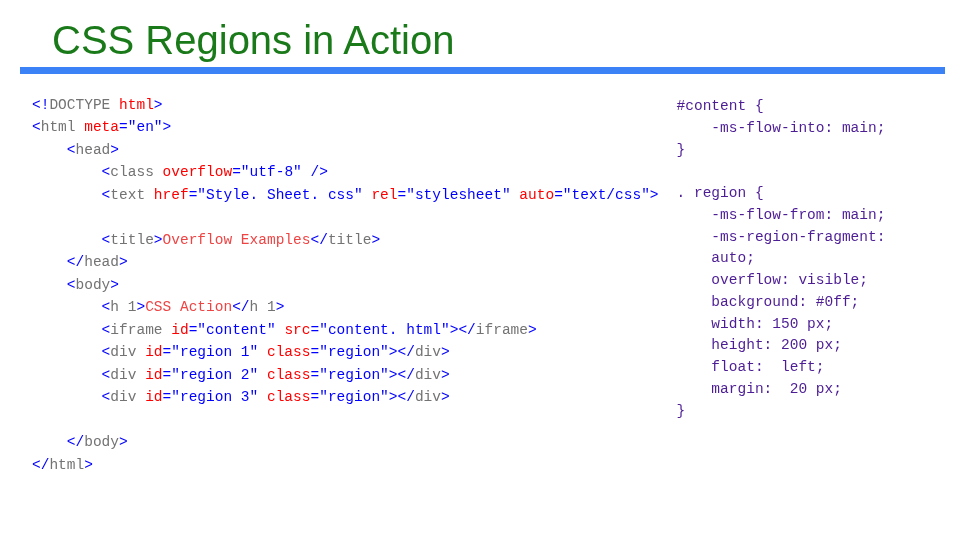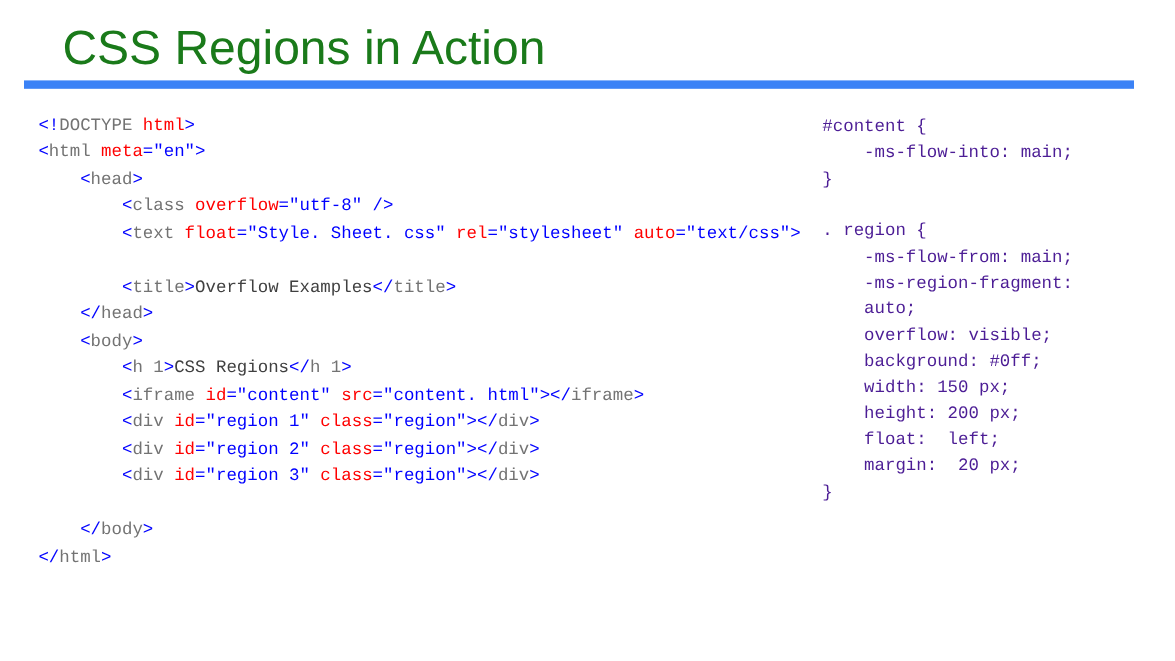--- a/index.html
+++ b/index.html
@@ -37,38 +37,38 @@
     font-size: 14.5px;
     line-height: 1.5;
     white-space: pre;
     color: #4c1d95;
     margin-left: 18px;
     padding-top: 2px;
   }
   .blue { color: #0000ff; }
   .brown { color: #737373; }
   .red { color: #ff0000; }
-  .black { color: #404040; }
+  .black { color: #ef4444; }
 </style>
 </head>
 <body>
 
 <h1 class="title">CSS Regions in Action</h1>
 
 <div class="content-wrap">
   <div class="left-col"><span class="blue">&lt;!</span><span class="brown">DOCTYPE</span><span class="blue"> </span><span class="red">html</span><span class="blue">&gt;</span>
 <span class="blue">&lt;</span><span class="brown">html</span><span class="blue"> </span><span class="red">meta</span><span class="blue">="en"&gt;</span>
 <span class="blue">    &lt;</span><span class="brown">head</span><span class="blue">&gt;</span>
 <span class="blue">        &lt;</span><span class="brown">class</span><span class="blue"> </span><span class="red">overflow</span><span class="blue">="utf-8" /&gt;</span>
-<span class="blue">        &lt;</span><span class="brown">text</span><span class="blue"> </span><span class="red">float</span><span class="blue">="Style. Sheet. css" </span><span class="red">rel</span><span class="blue">="stylesheet" </span><span class="red">auto</span><span class="blue">="text/css"&gt;</span>
+<span class="blue">        &lt;</span><span class="brown">text</span><span class="blue"> </span><span class="red">href</span><span class="blue">="Style. Sheet. css" </span><span class="red">rel</span><span class="blue">="stylesheet" </span><span class="red">auto</span><span class="blue">="text/css"&gt;</span>
 <span></span>
 <span class="blue">        &lt;</span><span class="brown">title</span><span class="blue">&gt;</span><span class="black">Overflow Examples</span><span class="blue">&lt;/</span><span class="brown">title</span><span class="blue">&gt;</span>
 <span class="blue">    &lt;/</span><span class="brown">head</span><span class="blue">&gt;</span>
 <span class="blue">    &lt;</span><span class="brown">body</span><span class="blue">&gt;</span>
-<span class="blue">        &lt;</span><span class="brown">h 1</span><span class="blue">&gt;</span><span class="black">CSS Regions</span><span class="blue">&lt;/</span><span class="brown">h 1</span><span class="blue">&gt;</span>
+<span class="blue">        &lt;</span><span class="brown">h 1</span><span class="blue">&gt;</span><span class="black">CSS Action</span><span class="blue">&lt;/</span><span class="brown">h 1</span><span class="blue">&gt;</span>
 <span class="blue">        &lt;</span><span class="brown">iframe</span><span class="blue"> </span><span class="red">id</span><span class="blue">="content" </span><span class="red">src</span><span class="blue">="content. html"&gt;&lt;/</span><span class="brown">iframe</span><span class="blue">&gt;</span>
 <span class="blue">        &lt;</span><span class="brown">div</span><span class="blue"> </span><span class="red">id</span><span class="blue">="region 1" </span><span class="red">class</span><span class="blue">="region"&gt;&lt;/</span><span class="brown">div</span><span class="blue">&gt;</span>
 <span class="blue">        &lt;</span><span class="brown">div</span><span class="blue"> </span><span class="red">id</span><span class="blue">="region 2" </span><span class="red">class</span><span class="blue">="region"&gt;&lt;/</span><span class="brown">div</span><span class="blue">&gt;</span>
 <span class="blue">        &lt;</span><span class="brown">div</span><span class="blue"> </span><span class="red">id</span><span class="blue">="region 3" </span><span class="red">class</span><span class="blue">="region"&gt;&lt;/</span><span class="brown">div</span><span class="blue">&gt;</span>
 <span></span>
 <span class="blue">    &lt;/</span><span class="brown">body</span><span class="blue">&gt;</span>
 <span class="blue">&lt;/</span><span class="brown">html</span><span class="blue">&gt;</span></div>
 
   <div class="right-col"><span>#content {</span>
 <span>    -ms-flow-into: main;</span>

